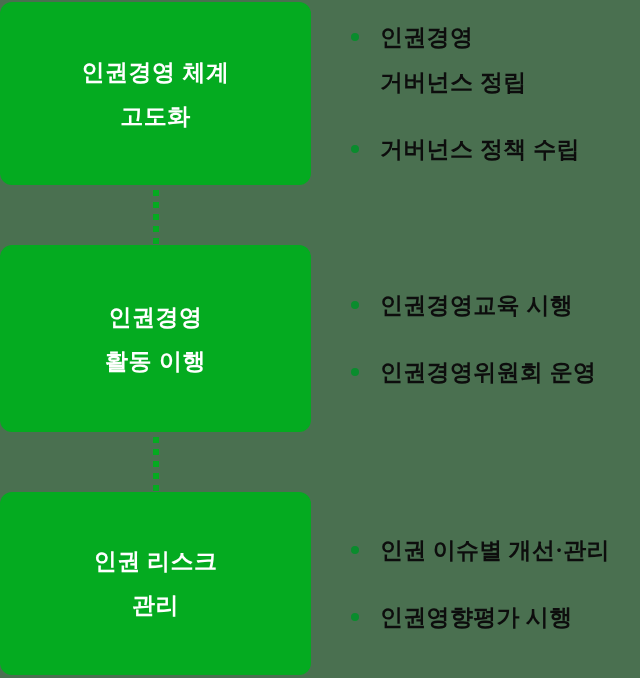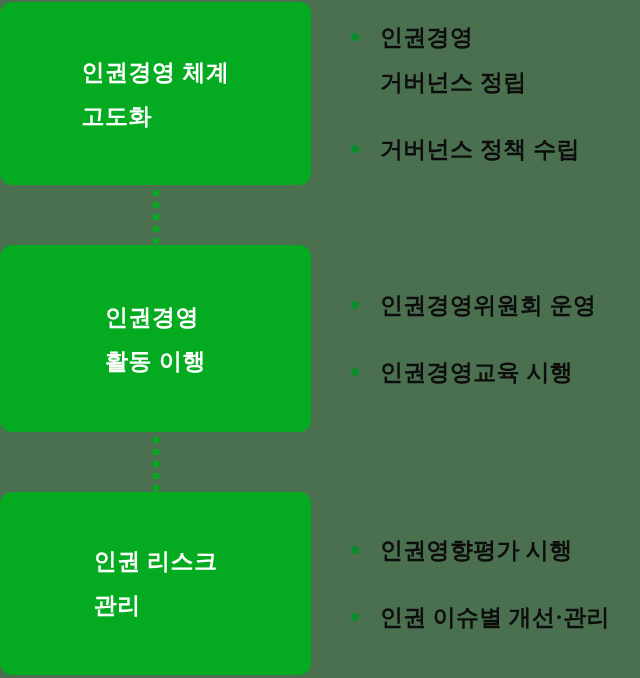--- a/index.html
+++ b/index.html
@@ -42,20 +42,21 @@
   .row.r3 { top: 492px; height: 183px; font-family: Liberation Serif, serif; }
 
   .stage-box {
     width: 311px;
     height: 100%;
     background: var(--box-green, #04AB20);
     border-radius: 12px;
     display: flex;
     align-items: center;
     justify-content: center;
+    text-align: center;
     flex: 0 0 auto;
   }
   .stage-label {
     color: var(--box-text, #FFFFFF);
     font-size: 23px;
     line-height: 44px;
     font-weight: 700;
     white-space: pre-line;
     letter-spacing: 0.5px;
   }
@@ -119,39 +120,39 @@
   </section>
 
   <section class="row r2">
     <div class="stage-box">
       <span class="stage-label">인권경영
 활동 이행</span>
     </div>
     <ul class="items">
       <li class="item">
         <span class="dot"></span>
-        <span class="item-text">인권경영위원회 운영</span>
+        <span class="item-text">인권경영교육 시행</span>
       </li>
       <li class="item">
         <span class="dot"></span>
-        <span class="item-text">인권경영교육 시행</span>
+        <span class="item-text">인권경영위원회 운영</span>
       </li>
     </ul>
   </section>
 
   <section class="row r3">
     <div class="stage-box">
       <span class="stage-label">인권 리스크
 관리</span>
     </div>
     <ul class="items">
       <li class="item">
         <span class="dot"></span>
-        <span class="item-text">인권영향평가 시행</span>
+        <span class="item-text">인권 이슈별 개선·관리</span>
       </li>
       <li class="item">
         <span class="dot"></span>
-        <span class="item-text">인권 이슈별 개선·관리</span>
+        <span class="item-text">인권영향평가 시행</span>
       </li>
     </ul>
   </section>
 
 </div>
 
 </body></html>

